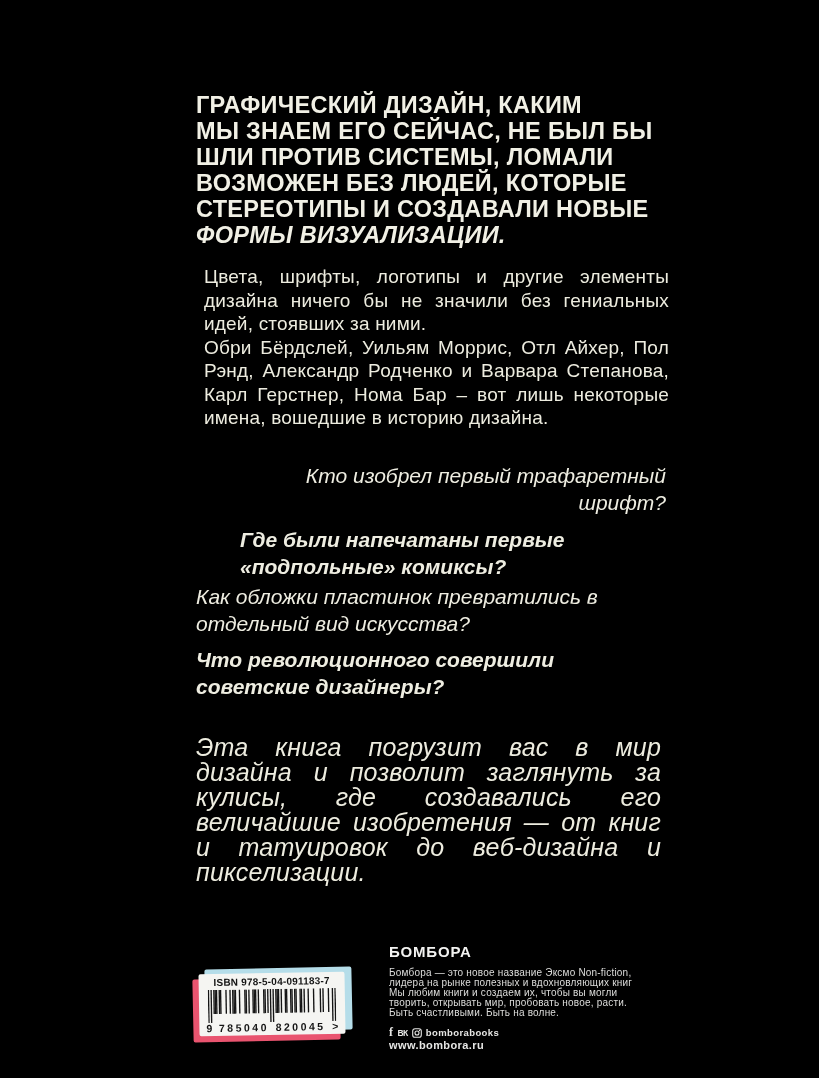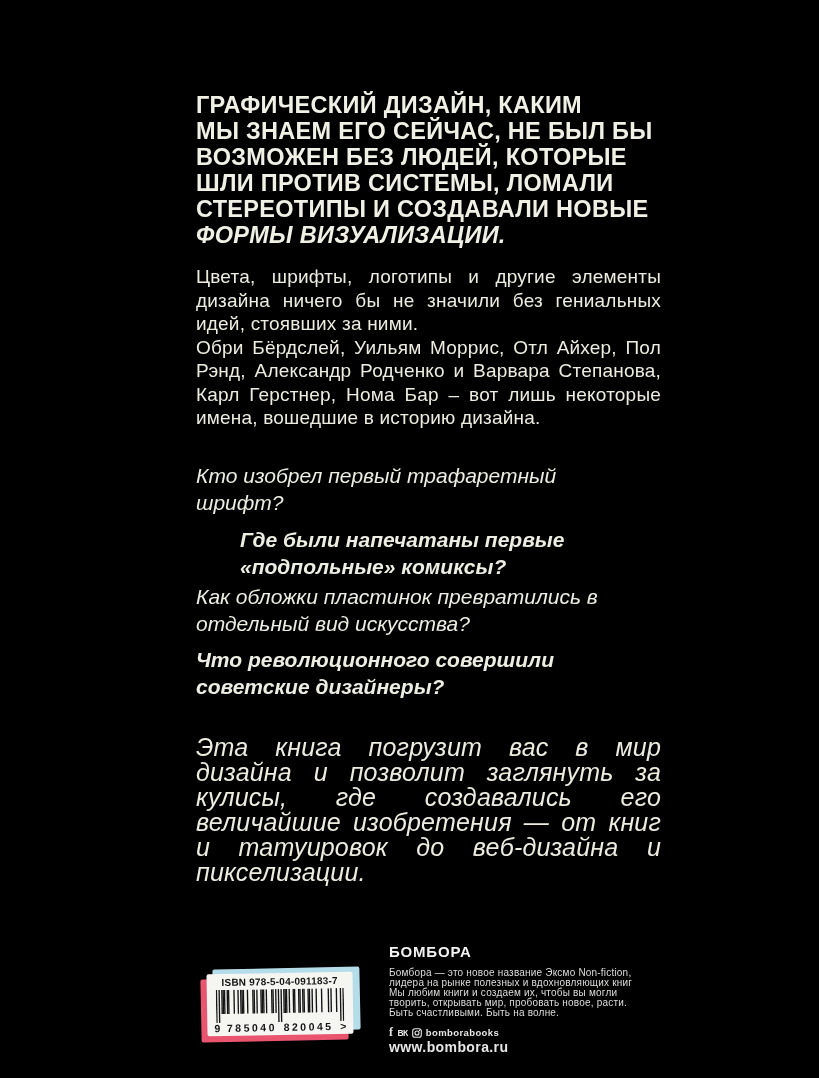--- a/index.html
+++ b/index.html
@@ -23,39 +23,39 @@
     text-align:justify;
     text-align-last:justify;
     white-space:nowrap;
   }
   .headline-line.last{text-align-last:left;font-style:italic;}
   
   .headline-line{display:flex;justify-content:space-between;}
   .headline-line.last{display:block;}
   .headline-line span{white-space:pre;}
   
-  #intro{left:196px;top:265px;width:465px;font-size:19px;line-height:23.5px;text-align:justify;letter-spacing:.2px;color:#edecdf;}
+  #intro{left:204px;top:265px;width:465px;font-size:19px;line-height:23.5px;text-align:justify;letter-spacing:.2px;color:#edecdf;}
   #intro p{margin:0;text-align:justify;}
   #outro{left:196px;top:735px;width:465px;font-size:25px;line-height:25px;font-style:italic;text-align:justify;letter-spacing:.2px;color:#edecdf;}
   
   .question{left:196px;width:470px;font-size:21px;line-height:27px;font-style:italic;white-space:pre-line;color:#eeede1;}
   .q-light{font-weight:400;}
   .q-bold{font-weight:700;}
-  #q1{top:462px;} #q2{top:526px;margin-left:44px;} #q3{top:583px;} #q4{top:646px;}
+  #q1{top:462px;text-align:right;} #q2{top:526px;margin-left:44px;} #q3{top:583px;} #q4{top:646px;}
   
   #publisher{left:389px;top:943px;width:300px;color:#e6e6e4;}
   .pub-name{font-size:15px;font-weight:700;letter-spacing:.8px;color:#f2f2f0;}
   .pub-about{margin-top:8px;font-size:10px;line-height:10px;font-weight:400;letter-spacing:.2px;white-space:pre-line;color:#dcdcda;}
   .pub-social{margin-top:9px;display:flex;align-items:center;gap:4px;font-size:9.5px;font-weight:700;letter-spacing:.4px;}
-  .pub-site{margin-top:1px;font-size:14px;font-weight:700;letter-spacing:.4px;}
+  .pub-site{margin-top:1px;font-size:11px;font-weight:700;letter-spacing:.4px;}
   .icon{display:inline-flex;align-items:center;justify-content:center;height:11px;}
   .fb-icon{font-size:12px;font-weight:700;font-family:"Liberation Serif",serif;}
   .vk-icon{font-size:8.5px;font-weight:900;letter-spacing:-.5px;}
   
-  #barcode-stack{left:200px;top:966px;width:166px;height:80px;}
+  #barcode-stack{left:192px;top:966px;width:166px;height:80px;}
   .bc-layer{position:absolute;border-radius:2px;}
   .bc-pink{left:1px;top:12px;width:147px;height:63px;background:#e9546f;transform:rotate(-1.2deg);box-shadow:0 1px 2px rgba(0,0,0,.6);}
   .bc-cyan{left:13px;top:2px;width:147px;height:63px;background:#b5dde9;transform:rotate(-1.2deg);}
   .bc-card{left:7px;top:7px;width:146px;height:62px;background:#f5f5f2;transform:rotate(-1deg);}
   .bc-isbn{margin-top:3px;text-align:center;font-size:10px;font-weight:700;letter-spacing:.2px;color:#141414;}
   .bc-bars{display:block;margin:2px auto 0;}
   .bc-nums{position:absolute;left:6px;bottom:3px;width:134px;display:flex;justify-content:space-between;align-items:flex-end;font-size:10.5px;font-weight:700;color:#141414;}
   .bc-nums span{background:#f5f5f2;line-height:10px;padding:0 1px;}
   .bc-group{letter-spacing:2.5px;}
 </style>
@@ -63,24 +63,24 @@
 <body>
 
 <div class="abs" id="headline">
   <div class="headline-line">
       <span>ГРАФИЧЕСКИЙ ДИЗАЙН, КАКИМ</span>
     </div>
   <div class="headline-line">
       <span>МЫ ЗНАЕМ ЕГО СЕЙЧАС, НЕ БЫЛ БЫ</span>
     </div>
   <div class="headline-line">
-      <span>ВОЗМОЖЕН БЕЗ ЛЮДЕЙ, КОТОРЫЕ</span>
+      <span>ШЛИ ПРОТИВ СИСТЕМЫ, ЛОМАЛИ</span>
     </div>
   <div class="headline-line">
-      <span>ШЛИ ПРОТИВ СИСТЕМЫ, ЛОМАЛИ</span>
+      <span>ВОЗМОЖЕН БЕЗ ЛЮДЕЙ, КОТОРЫЕ</span>
     </div>
   <div class="headline-line">
       <span>СТЕРЕОТИПЫ И СОЗДАВАЛИ НОВЫЕ</span>
     </div>
   <div class="headline-line last">ФОРМЫ ВИЗУАЛИЗАЦИИ.</div>
 </div>
 
 <div class="abs" id="intro">
   <p>Цвета, шрифты, логотипы и другие элементы дизайна ничего бы не значили без гениальных идей, стоявших за ними.</p>
   <p>Обри Бёрдслей, Уильям Моррис, Отл Айхер, Пол Рэнд, Александр Родченко и Варвара Степанова, Карл Герстнер, Нома Бар – вот лишь некоторые имена, вошедшие в историю дизайна.</p>

